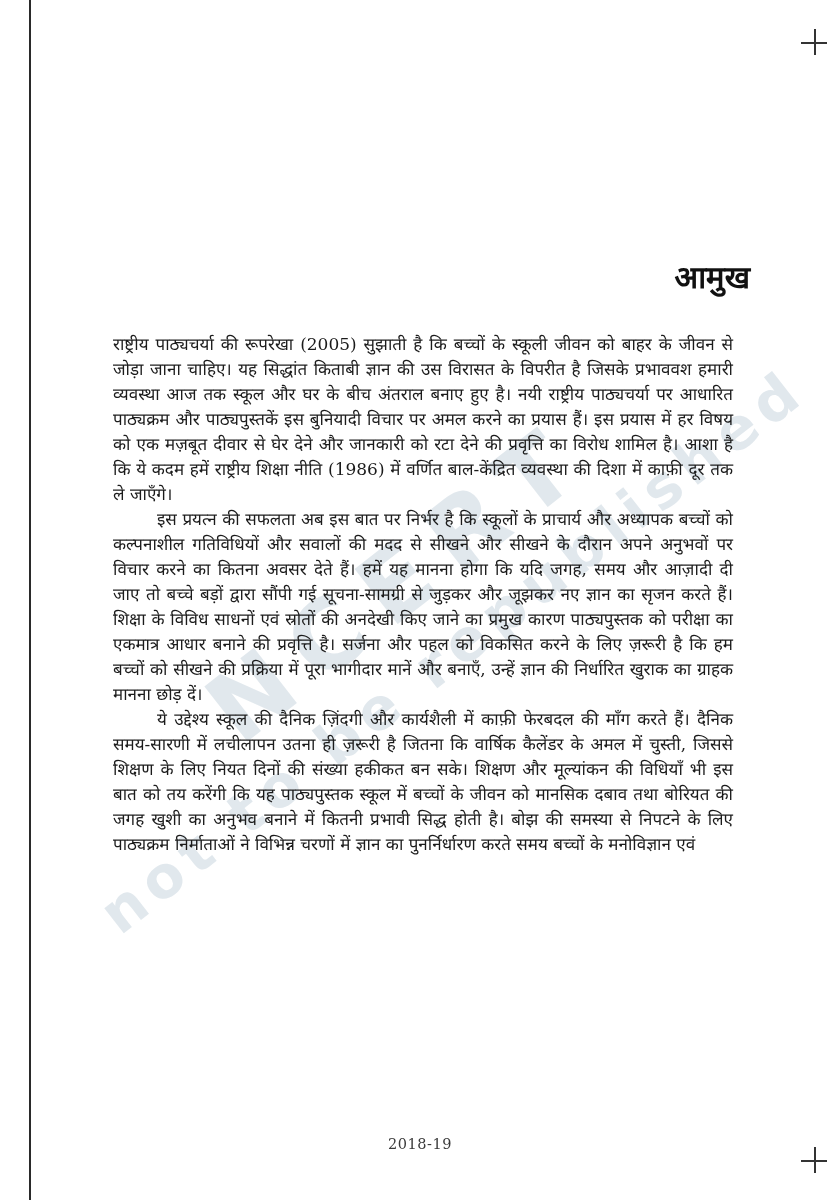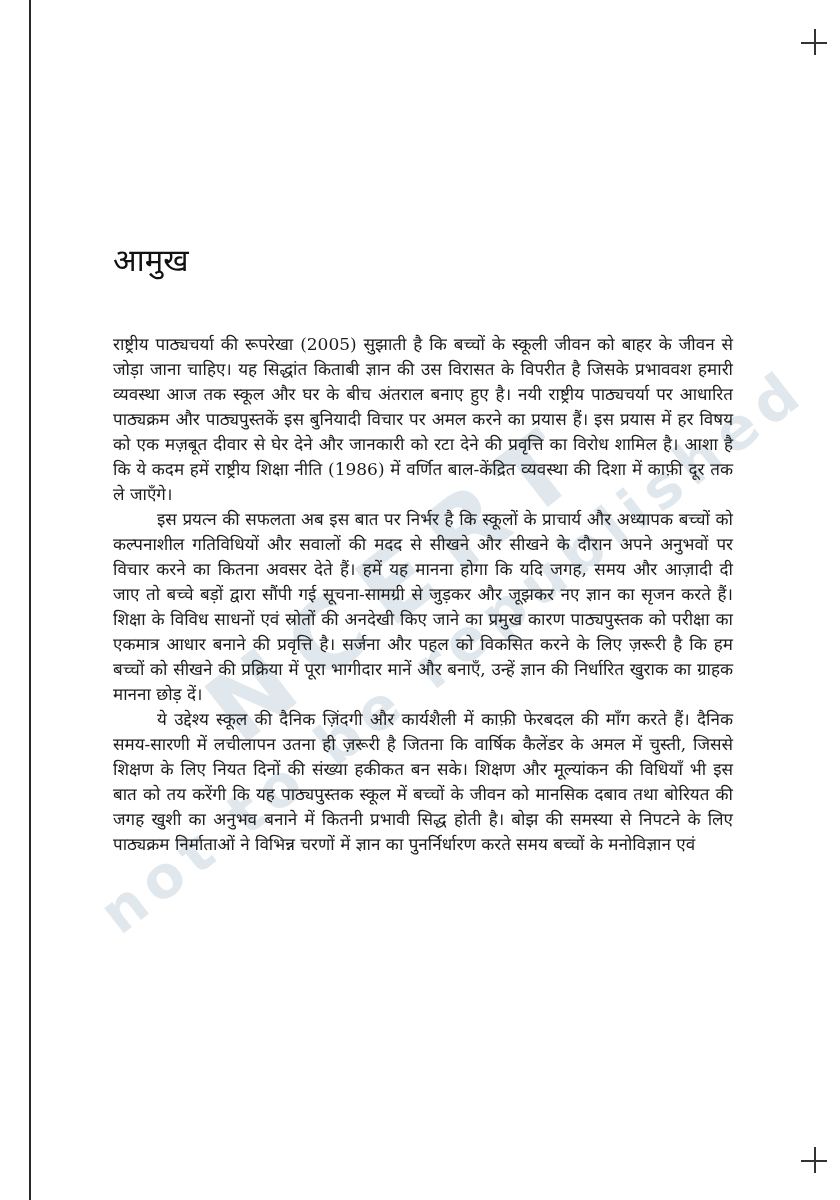--- a/index.html
+++ b/index.html
@@ -72,24 +72,24 @@
     font-size: 58px;
     letter-spacing: 8px;
     line-height: 1.2;
   }
 
   .title {
     position: absolute;
     left: 113px;
     top: 238px;
     width: 620px;
-    margin: 0;
-    text-align: left;
+    margin: 17px;
+    text-align: right;
     font-size: 31px;
-    font-weight: normal;
+    font-weight: bold;
     color: #111111;
     z-index: 1;
   }
   .body-text {
     position: absolute;
     left: 113px;
     top: 332px;
     width: 620px;
     z-index: 1;
   }
@@ -131,14 +131,15 @@
   </div>
 
   <h1 class="title">आमुख</h1>
 
   <div class="body-text">
     <p class="para">राष्ट्रीय पाठ्यचर्या की रूपरेखा (2005) सुझाती है कि बच्चों के स्कूली जीवन को बाहर के जीवन से जोड़ा जाना चाहिए। यह सिद्धांत किताबी ज्ञान की उस विरासत के विपरीत है जिसके प्रभाववश हमारी व्यवस्था आज तक स्कूल और घर के बीच अंतराल बनाए हुए है। नयी राष्ट्रीय पाठ्यचर्या पर आधारित पाठ्यक्रम और पाठ्यपुस्तकें इस बुनियादी विचार पर अमल करने का प्रयास हैं। इस प्रयास में हर विषय को एक मज़बूत दीवार से घेर देने और जानकारी को रटा देने की प्रवृत्ति का विरोध शामिल है। आशा है कि ये कदम हमें राष्ट्रीय शिक्षा नीति (1986) में वर्णित बाल-केंद्रित व्यवस्था की दिशा में काफ़ी दूर तक ले जाएँगे।</p>
     <p class="para indent">इस प्रयत्न की सफलता अब इस बात पर निर्भर है कि स्कूलों के प्राचार्य और अध्यापक बच्चों को कल्पनाशील गतिविधियों और सवालों की मदद से सीखने और सीखने के दौरान अपने अनुभवों पर विचार करने का कितना अवसर देते हैं। हमें यह मानना होगा कि यदि जगह, समय और आज़ादी दी जाए तो बच्चे बड़ों द्वारा सौंपी गई सूचना-सामग्री से जुड़कर और जूझकर नए ज्ञान का सृजन करते हैं। शिक्षा के विविध साधनों एवं स्रोतों की अनदेखी किए जाने का प्रमुख कारण पाठ्यपुस्तक को परीक्षा का एकमात्र आधार बनाने की प्रवृत्ति है। सर्जना और पहल को विकसित करने के लिए ज़रूरी है कि हम बच्चों को सीखने की प्रक्रिया में पूरा भागीदार मानें और बनाएँ, उन्हें ज्ञान की निर्धारित खुराक का ग्राहक मानना छोड़ दें।</p>
     <p class="para indent">ये उद्देश्य स्कूल की दैनिक ज़िंदगी और कार्यशैली में काफ़ी फेरबदल की माँग करते हैं। दैनिक समय-सारणी में लचीलापन उतना ही ज़रूरी है जितना कि वार्षिक कैलेंडर के अमल में चुस्ती, जिससे शिक्षण के लिए नियत दिनों की संख्या हकीकत बन सके। शिक्षण और मूल्यांकन की विधियाँ भी इस बात को तय करेंगी कि यह पाठ्यपुस्तक स्कूल में बच्चों के जीवन को मानसिक दबाव तथा बोरियत की जगह खुशी का अनुभव बनाने में कितनी प्रभावी सिद्ध होती है। बोझ की समस्या से निपटने के लिए पाठ्यक्रम निर्माताओं ने विभिन्न चरणों में ज्ञान का पुनर्निर्धारण करते समय बच्चों के मनोविज्ञान एवं</p>
   </div>
 
+  <div class="footer">2018-19</div>
 
 </div>
 
 </body></html>

